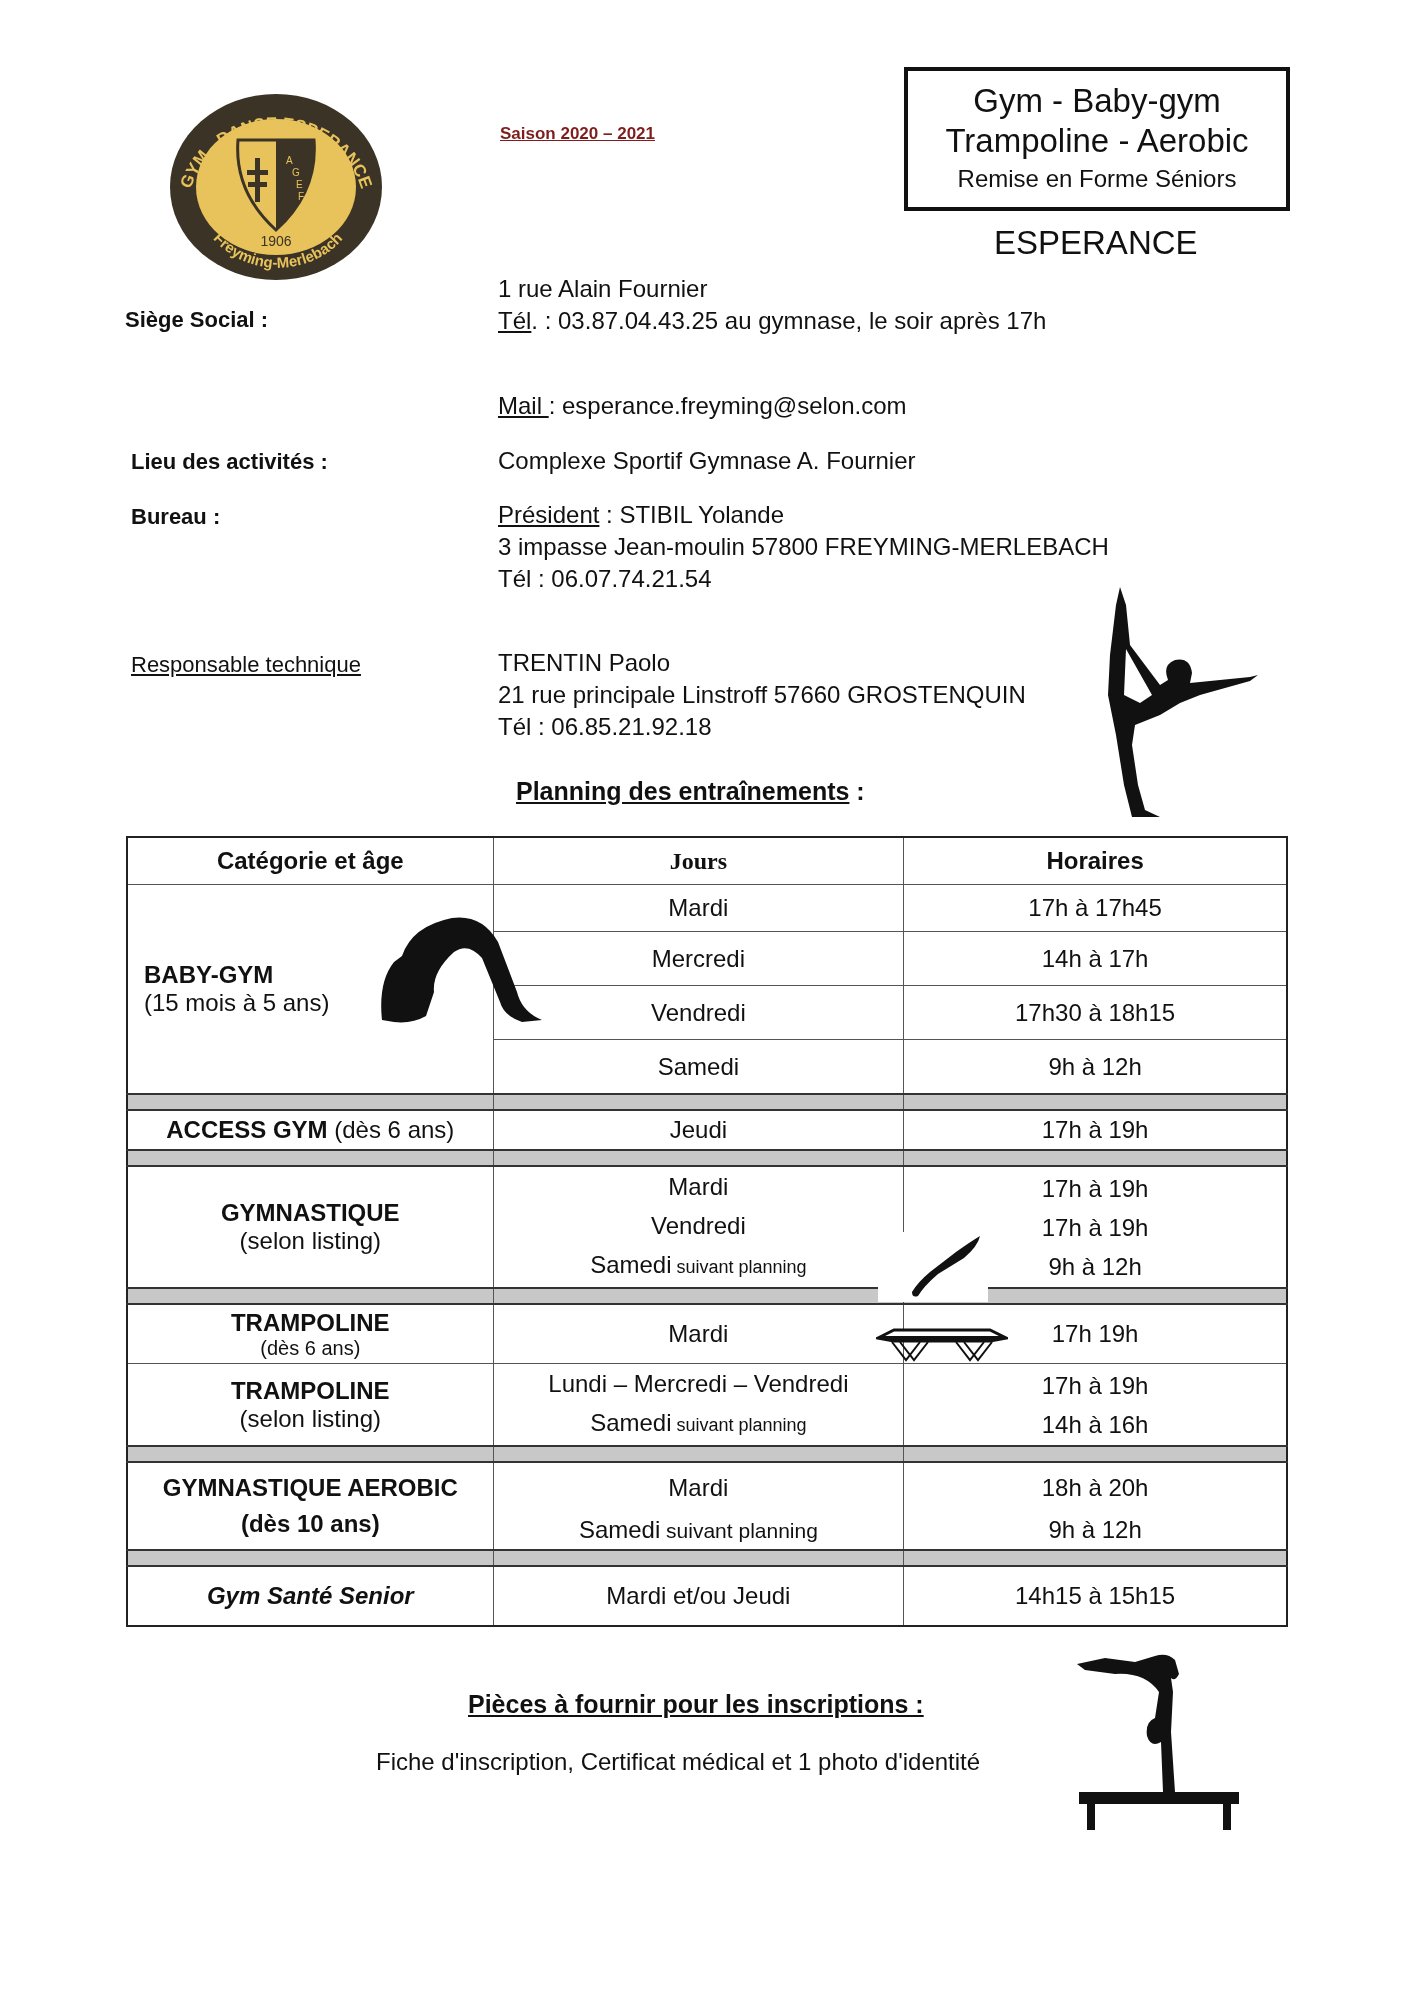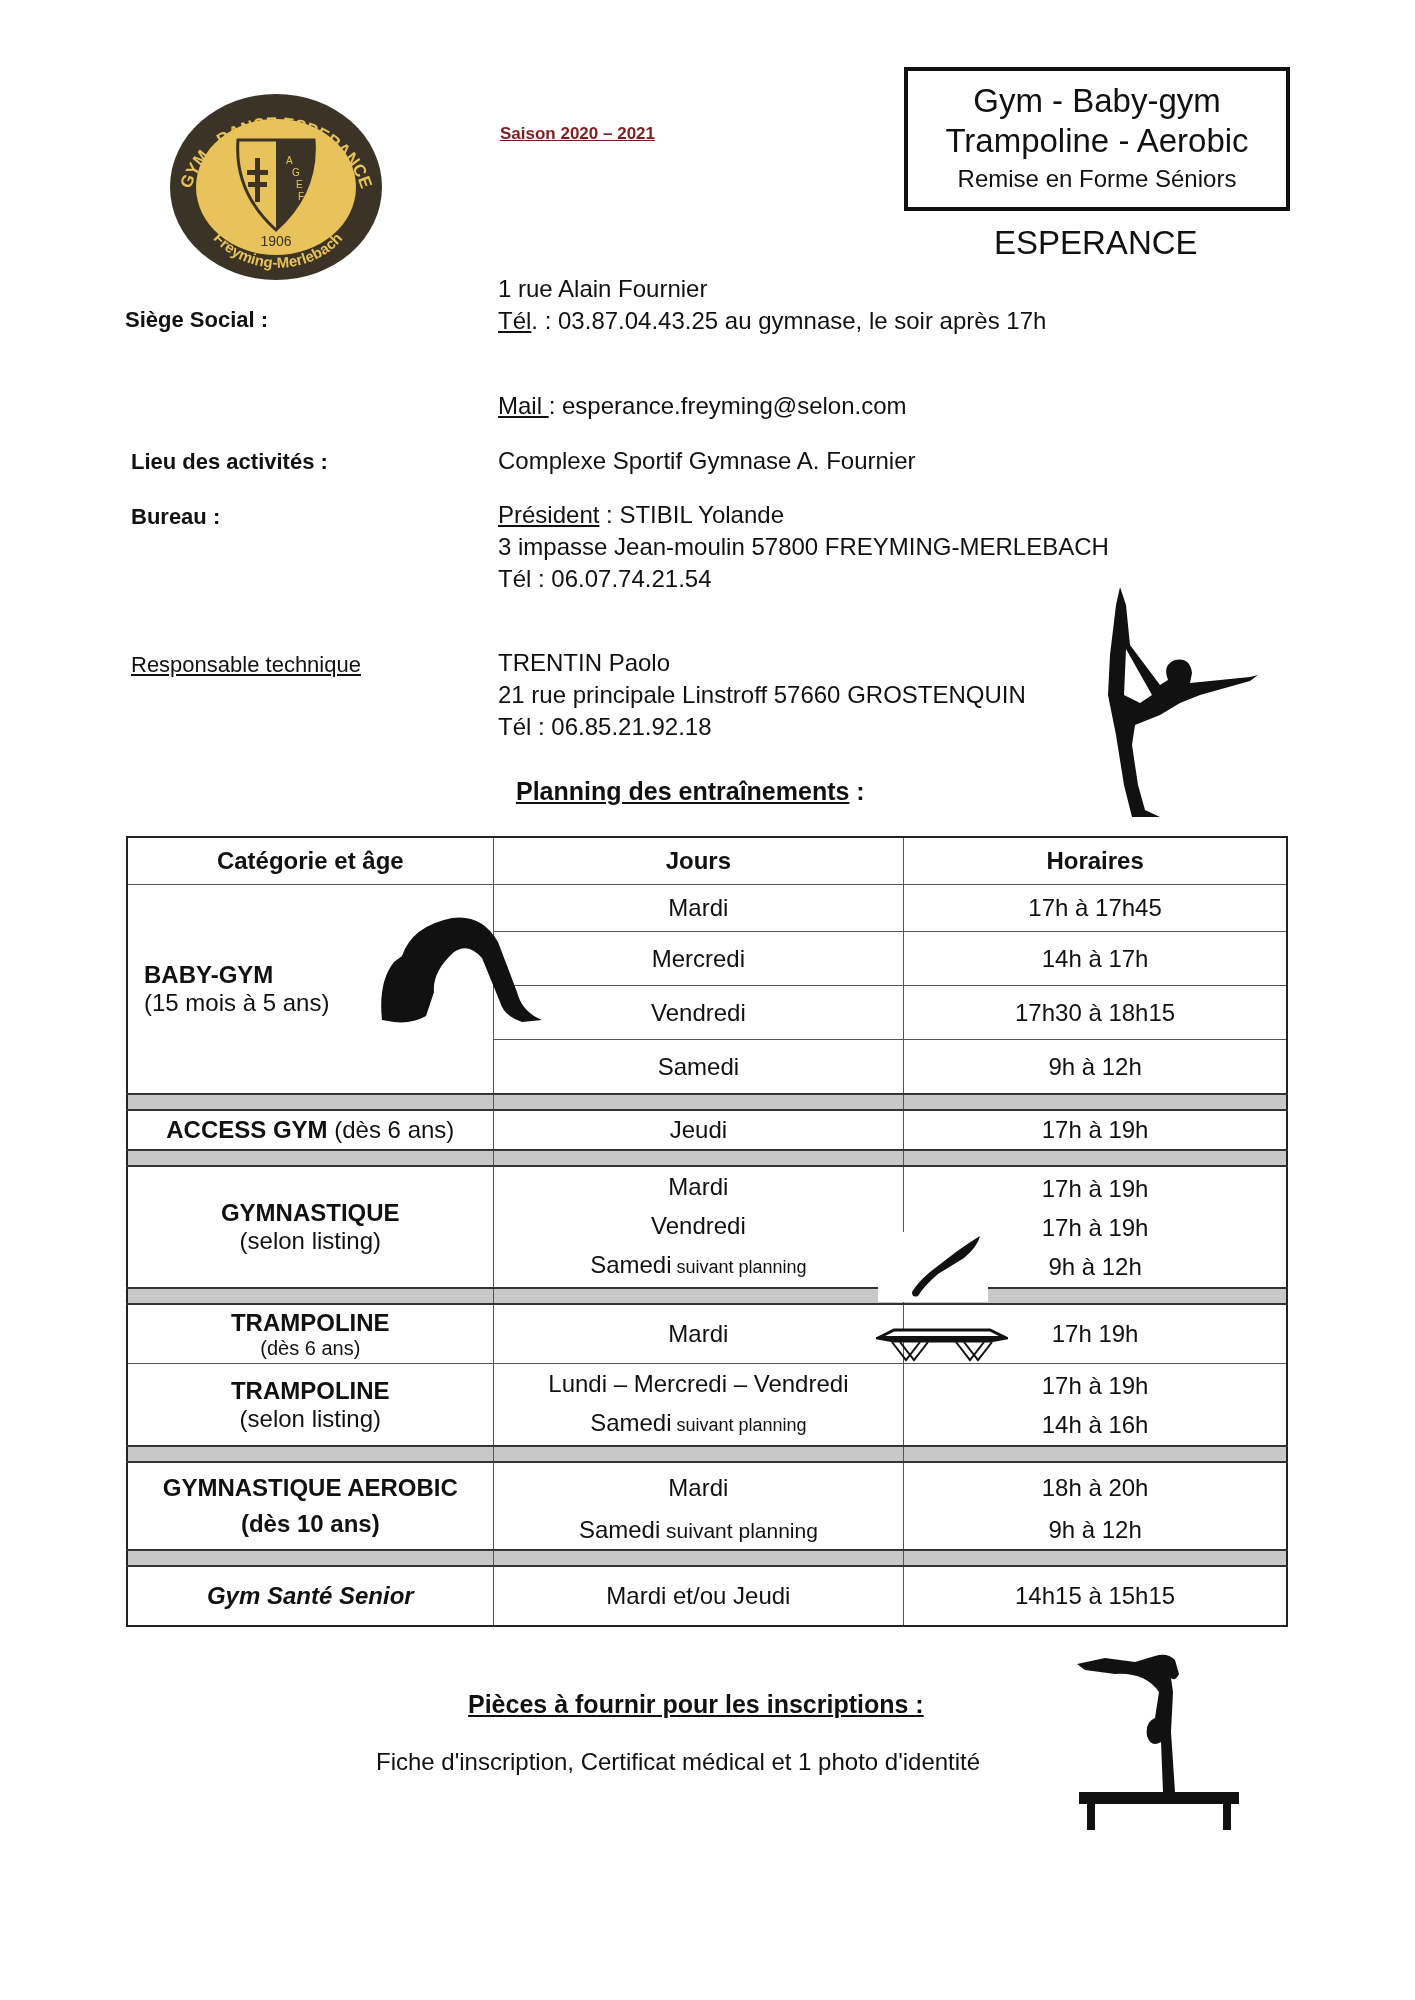--- a/index.html
+++ b/index.html
@@ -37,21 +37,21 @@
   #planning-title { left: 516px; top: 777px; font-size: 25px; font-weight: bold; }
   #planning-title .t { text-decoration: underline; }
 
   
   #schedule { left: 126px; top: 836px; width: 1162px; border: 2px solid #222; border-collapse: collapse; }
   #schedule td { border-left: 1px solid #555; border-right: 1px solid #555; text-align: center; font-size: 24px; padding: 0; }
   #schedule tr.hdr td { font-weight: bold; height: 46px; border-bottom: 1px solid #555; text-align: center; }
   #schedule tr.sep td { background: #c8c8c8; height: 14px; border-top: 2px solid #333; border-bottom: 2px solid #333; }
   #schedule tr.row td { border-bottom: 1px solid #555; }
   .c1 { width: 366px; }
-  .c2 { width: 412px; }
+  .c2 { width: 412px; font-family: Liberation Serif, serif; }
   .c3 { width: 384px; }
   .small { font-size: 18px; }
   .cat-b { font-weight: bold; }
   .stack div { line-height: 39px; }
 
   #baby-figure { left: 372px; top: 912px; width: 170px; height: 120px; }
   #diver { left: 878px; top: 1232px; width: 110px; height: 70px; background: #fff; }
   #trampoline { left: 876px; top: 1328px; width: 132px; height: 34px; }
 
   #pieces-title { left: 468px; top: 1690px; font-size: 25px; font-weight: bold; text-decoration: underline; }

